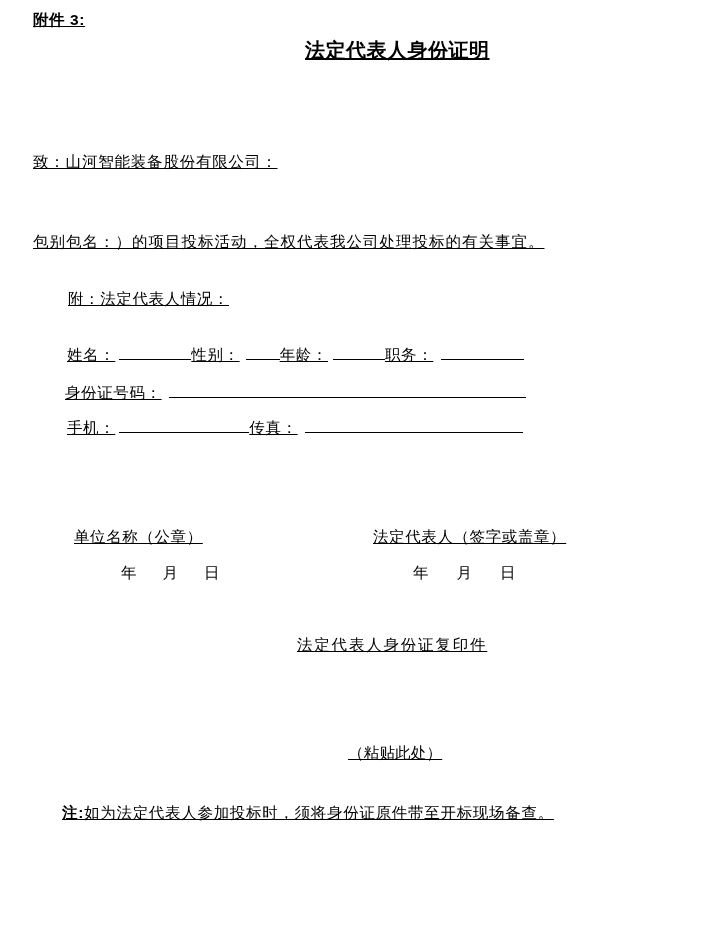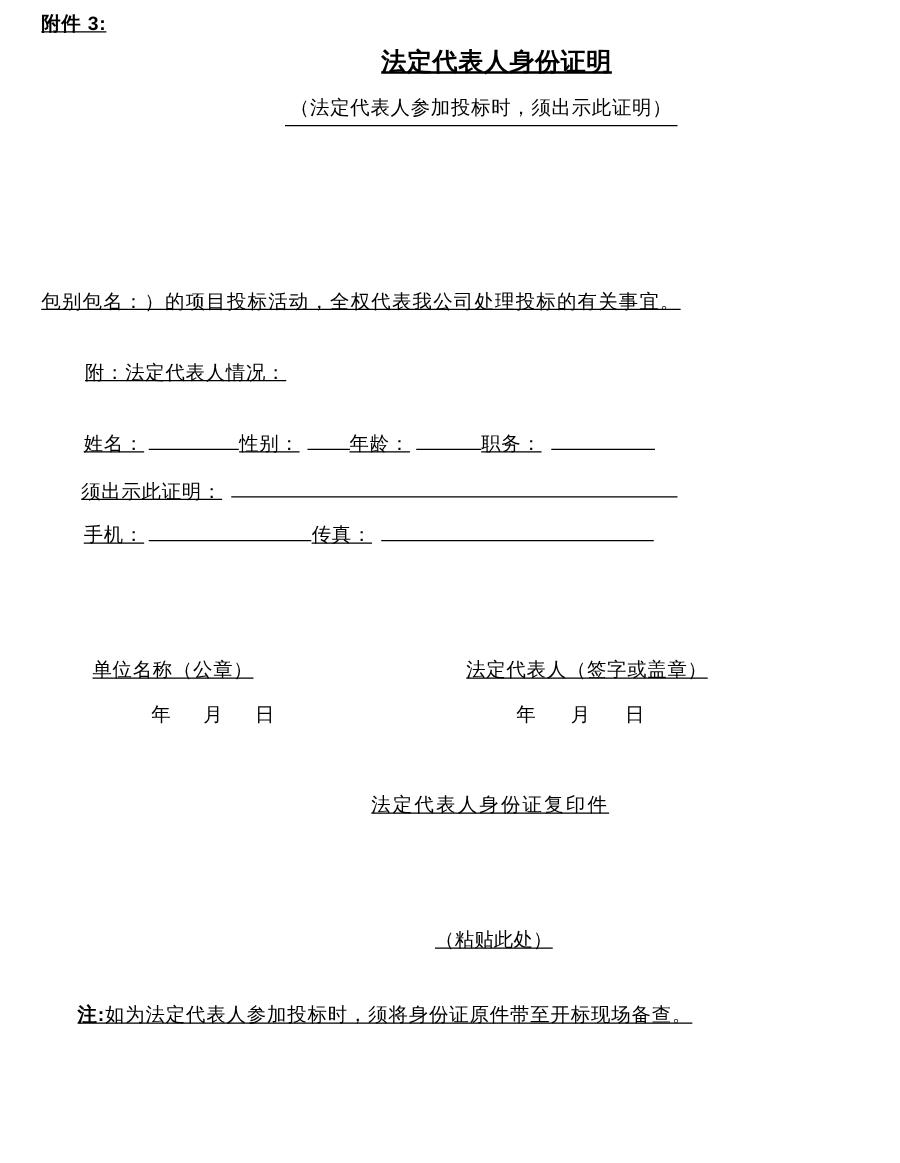--- a/index.html
+++ b/index.html
@@ -75,36 +75,34 @@
 </style>
 </head>
 <body>
 
 <div class="page">
 
   <div class="line attachment-label">附件 3:</div>
 
   <div class="line doc-title">法定代表人身份证明</div>
 
-  <div class="line doc-subtitle">
-    <span class="underlined">（法定代表人参加投标时，须出示此证明）</span>
-  </div>
 
+  <div class="line addressee">致：山河智能装备股份有限公司：</div>
 
 
   <div class="line para-line2">包别包名：）的项目投标活动，全权代表我公司处理投标的有关事宜。</div>
 
   <div class="line rep-heading">附：法定代表人情况：</div>
 
   <div class="line name-line">
     <span>姓名：</span><span class="blank" style="width:72px; margin-left:4px;"></span><span>性别：</span><span class="blank" style="width:34px; margin-left:6px;"></span><span>年龄：</span><span class="blank" style="width:52px; margin-left:5px;"></span><span>职务：</span><span class="blank" style="width:83px; margin-left:8px;"></span>
   </div>
 
   <div class="line id-line">
-    <span>须出示此证明：</span><span class="blank" style="width:357px; margin-left:7px;"></span>
+    <span>身份证号码：</span><span class="blank" style="width:357px; margin-left:7px;"></span>
   </div>
 
   <div class="line mobile-line">
     <span>手机：</span><span class="blank" style="width:130px; margin-left:4px;"></span><span>传真：</span><span class="blank" style="width:218px; margin-left:7px;"></span>
   </div>
 
   <div class="line sig-company">单位名称（公章）</div>
 
   <div class="line sig-rep">法定代表人（签字或盖章）</div>
 

